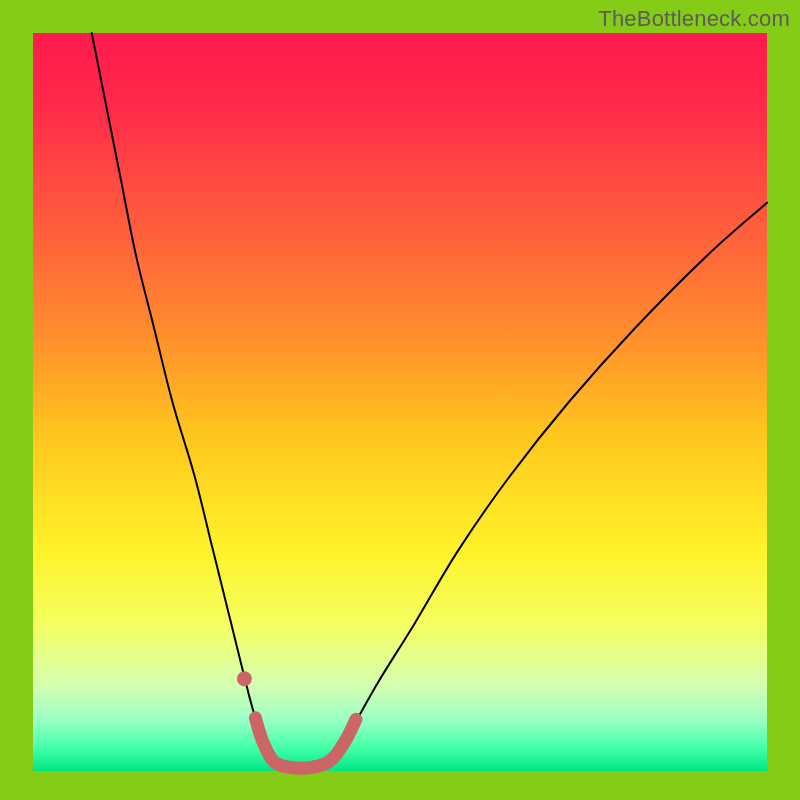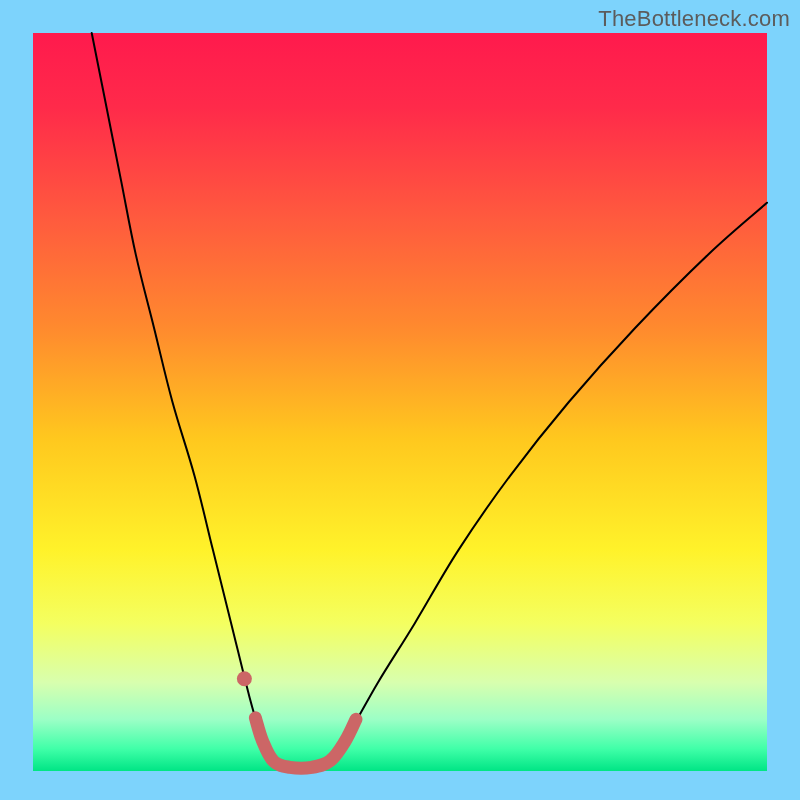--- a/index.html
+++ b/index.html
@@ -10,21 +10,21 @@
     background: #000;
     overflow: hidden;
     font-family: Arial, Helvetica, sans-serif;
   }
   .frame {
     position: absolute;
     top: 0;
     left: 0;
     width: 800px;
     height: 800px;
-    background: #7dd3fc;
+    background: #84cc16;
   }
   .watermark {
     position: absolute;
     top: 6px;
     right: 10px;
     color: #5c5c5c;
     font-size: 22px;
     font-weight: 500;
     letter-spacing: 0.2px;
     z-index: 10;

